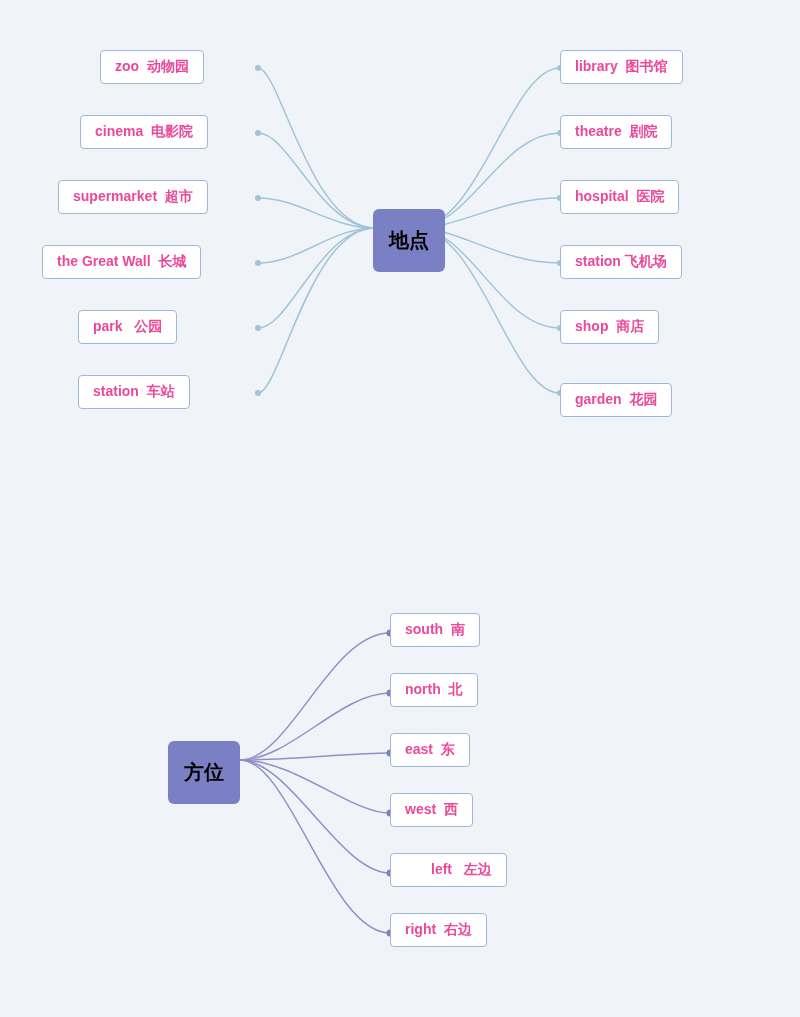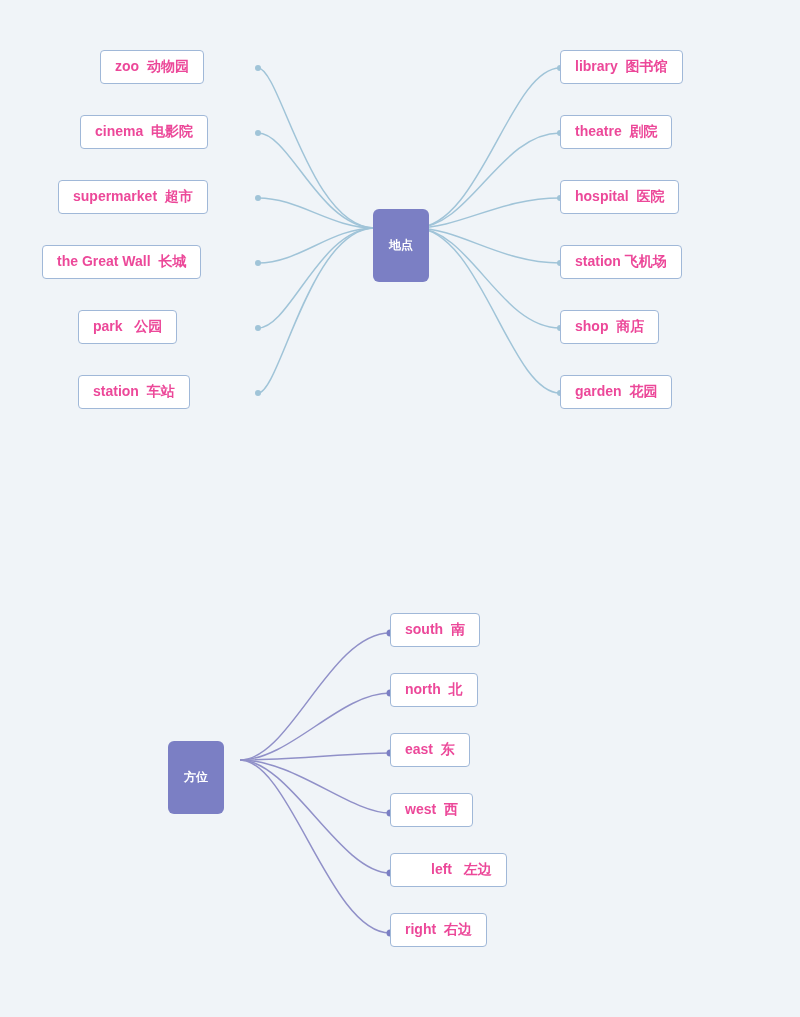--- a/index.html
+++ b/index.html
@@ -30,24 +30,24 @@
       position: absolute;
       display: flex;
       align-items: center;
       justify-content: center;
       font-size: 15px;
       font-weight: bold;
     }
 
     .center-node {
       background: #7b7fc4;
-      color: #ffffff;
+      color: #000000;
       border-radius: 6px;
-      padding: 28px 16px;
-      font-size: 12px;
+      padding: 18px 16px;
+      font-size: 20px;
       font-weight: bold;
       z-index: 10;
     }
 
     .leaf-node {
       background: white;
       border: 1.5px solid #a0b8d8;
       border-radius: 4px;
       padding: 7px 14px;
       font-size: 14px;
@@ -129,21 +129,21 @@
   <div class="node leaf-node" style="left: 58px; top: 180px;">supermarket &nbsp;超市</div>
   <div class="node leaf-node" style="left: 42px; top: 245px;">the Great Wall &nbsp;长城</div>
   <div class="node leaf-node" style="left: 78px; top: 310px;">park &nbsp;&nbsp;公园</div>
   <div class="node leaf-node" style="left: 78px; top: 375px;">station &nbsp;车站</div>
 
   <div class="node leaf-node" style="left: 560px; top: 50px;">library &nbsp;图书馆</div>
   <div class="node leaf-node" style="left: 560px; top: 115px;">theatre &nbsp;剧院</div>
   <div class="node leaf-node" style="left: 560px; top: 180px;">hospital &nbsp;医院</div>
   <div class="node leaf-node" style="left: 560px; top: 245px;">station 飞机场</div>
   <div class="node leaf-node" style="left: 560px; top: 310px;">shop &nbsp;商店</div>
-  <div class="node leaf-node" style="left: 560px; top: 375px;">garden &nbsp;花园</div>
+  <div class="node leaf-node" style="left: 560px; top: 383px;">garden &nbsp;花园</div>
 
   <div class="node center-node" style="left: 168px; top: 741px;">方位</div>
 
   <div class="node leaf-node" style="left: 390px; top: 613px;">south &nbsp;南</div>
   <div class="node leaf-node" style="left: 390px; top: 673px;">north &nbsp;北</div>
   <div class="node leaf-node" style="left: 390px; top: 733px;">east &nbsp;东</div>
   <div class="node leaf-node" style="left: 390px; top: 793px;">west &nbsp;西</div>
   <div class="node leaf-node" style="left: 390px; top: 853px; padding-left: 40px;">left &nbsp;&nbsp;左边</div>
   <div class="node leaf-node" style="left: 390px; top: 913px;">right &nbsp;右边</div>
 

